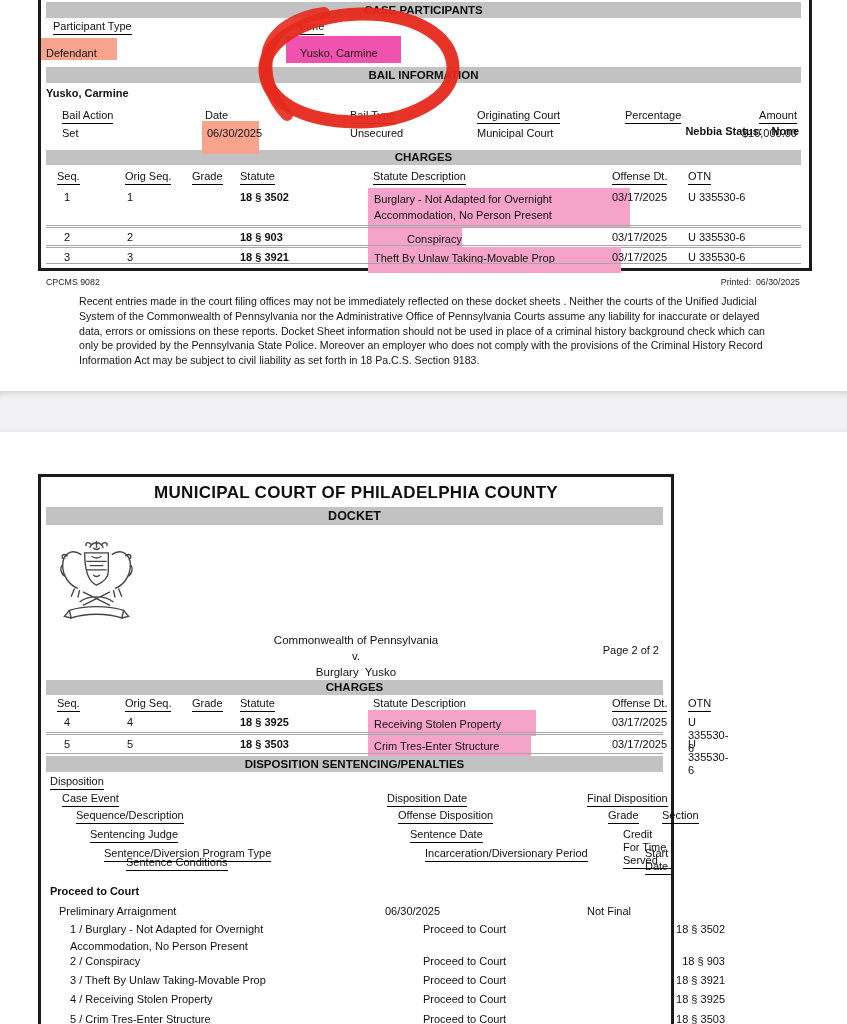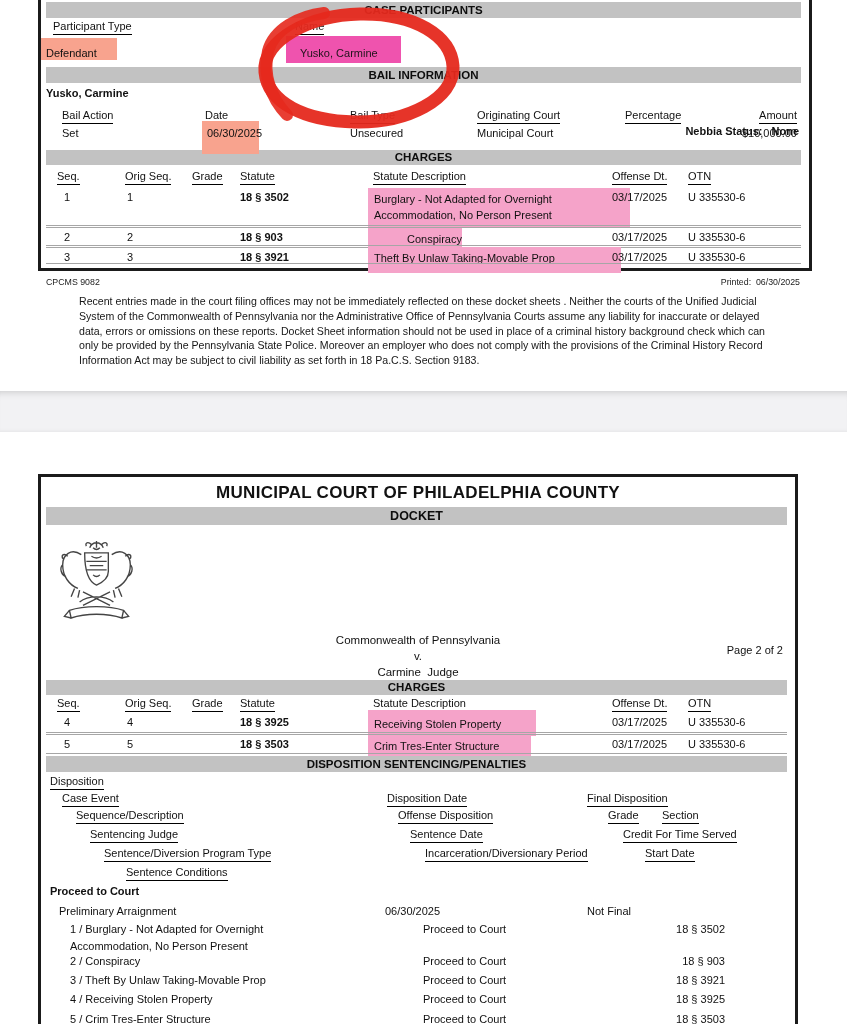--- a/index.html
+++ b/index.html
@@ -8,21 +8,21 @@
   .abs { position:absolute; }
   .u { border-bottom:1px solid #000; padding-bottom:1px; }
   .b { font-weight:bold; }
   .t11 { font-size:11px; line-height:13px; }
   .pre { white-space:pre; }
 
   
   #sheet1 { position:absolute; left:38px; top:0; width:774px; height:271px;
             border-left:3px solid #1b1b1b; border-right:3px solid #1b1b1b;
             border-bottom:3px solid #1b1b1b; background:#fff; }
-  #sheet2 { position:absolute; left:38px; top:474px; width:760px; height:550px;
+  #sheet2 { position:absolute; left:38px; top:474px; width:636px; height:550px;
             border-left:3px solid #1b1b1b; border-right:3px solid #1b1b1b;
             border-top:3px solid #1b1b1b; background:#fff; }
   .graybar { position:absolute; left:5px; right:8px; background:#c2c2c2;
              text-align:center; font-weight:bold; color:#0d0d0d; }
   .rule { position:absolute; left:5px; right:8px; height:3px;
           border-top:1px solid #a6a6a6; border-bottom:1px solid #a6a6a6; }
 
   
   .hl-salmon { background:#f8a38e; }
   .hl-magenta { background:#ef53ae; }
@@ -168,21 +168,21 @@
       <path d="M30,78 C40,70 60,70 70,78 M34,82 L66,66 M66,82 L34,66"></path>
 
       <path d="M18,88 C35,82 65,82 82,88 L80,97 C63,91 37,91 20,97 Z" fill="#fff"></path>
       <path d="M18,88 L12,95 L20,97 M82,88 L88,95 L80,97"></path>
     </g>
   </svg>
 
 
   <div class="caption" style="top:157px;">Commonwealth of Pennsylvania</div>
   <div class="caption" style="top:173px;">v.</div>
-  <div class="caption pre" style="top:189px;">Carmine  Judge</div>
+  <div class="caption pre" style="top:189px;">Burglary  Yusko</div>
   <span class="abs" style="right:12px; top:167px; font-size:11px;">Page 2 of 2</span>
 
   <div class="graybar" style="top:203px; height:15px; font-size:11.5px; line-height:15px;">CHARGES</div>
 
   <span class="abs t11 u" style="left:16px;  top:220px;">Seq.</span>
   <span class="abs t11 u" style="left:84px;  top:220px;">Orig Seq.</span>
   <span class="abs t11 u" style="left:151px; top:220px;">Grade</span>
   <span class="abs t11 u" style="left:199px; top:220px;">Statute</span>
   <span class="abs t11 u" style="left:332px; top:220px;">Statute Description</span>
   <span class="abs t11 u" style="left:571px; top:220px;">Offense Dt.</span>
@@ -226,21 +226,21 @@
   <span class="abs t11 u" style="left:621px; top:332px;">Section</span>
 
   <span class="abs t11 u" style="left:49px;  top:351px;">Sentencing Judge</span>
   <span class="abs t11 u" style="left:369px; top:351px;">Sentence Date</span>
   <span class="abs t11 u" style="left:582px; top:351px;">Credit For Time Served</span>
 
   <span class="abs t11 u" style="left:63px;  top:370px;">Sentence/Diversion Program Type</span>
   <span class="abs t11 u" style="left:384px; top:370px;">Incarceration/Diversionary Period</span>
   <span class="abs t11 u" style="left:604px; top:370px;">Start Date</span>
 
-  <span class="abs t11 u" style="left:85px;  top:389px;">Sentence Conditions</span>
+  <span class="abs t11 u" style="left:85px;  top:379px;">Sentence Conditions</span>
 
   <span class="abs t11 b" style="left:9px; top:408px;">Proceed to Court</span>
 
   <span class="abs t11" style="left:18px;  top:428px;">Preliminary Arraignment</span>
   <span class="abs t11" style="left:344px; top:428px;">06/30/2025</span>
   <span class="abs t11" style="left:546px; top:428px;">Not Final</span>
 
   <div class="abs" style="left:29px; top:444px; width:232px; font-size:11px; line-height:16.5px;">1 / Burglary - Not Adapted for Overnight Accommodation, No Person Present</div>
   <span class="abs t11" style="left:382px; top:446px;">Proceed to Court</span>
   <span class="abs t11" style="left:560px; top:446px; width:124px; text-align:right;">18 § 3502</span>

